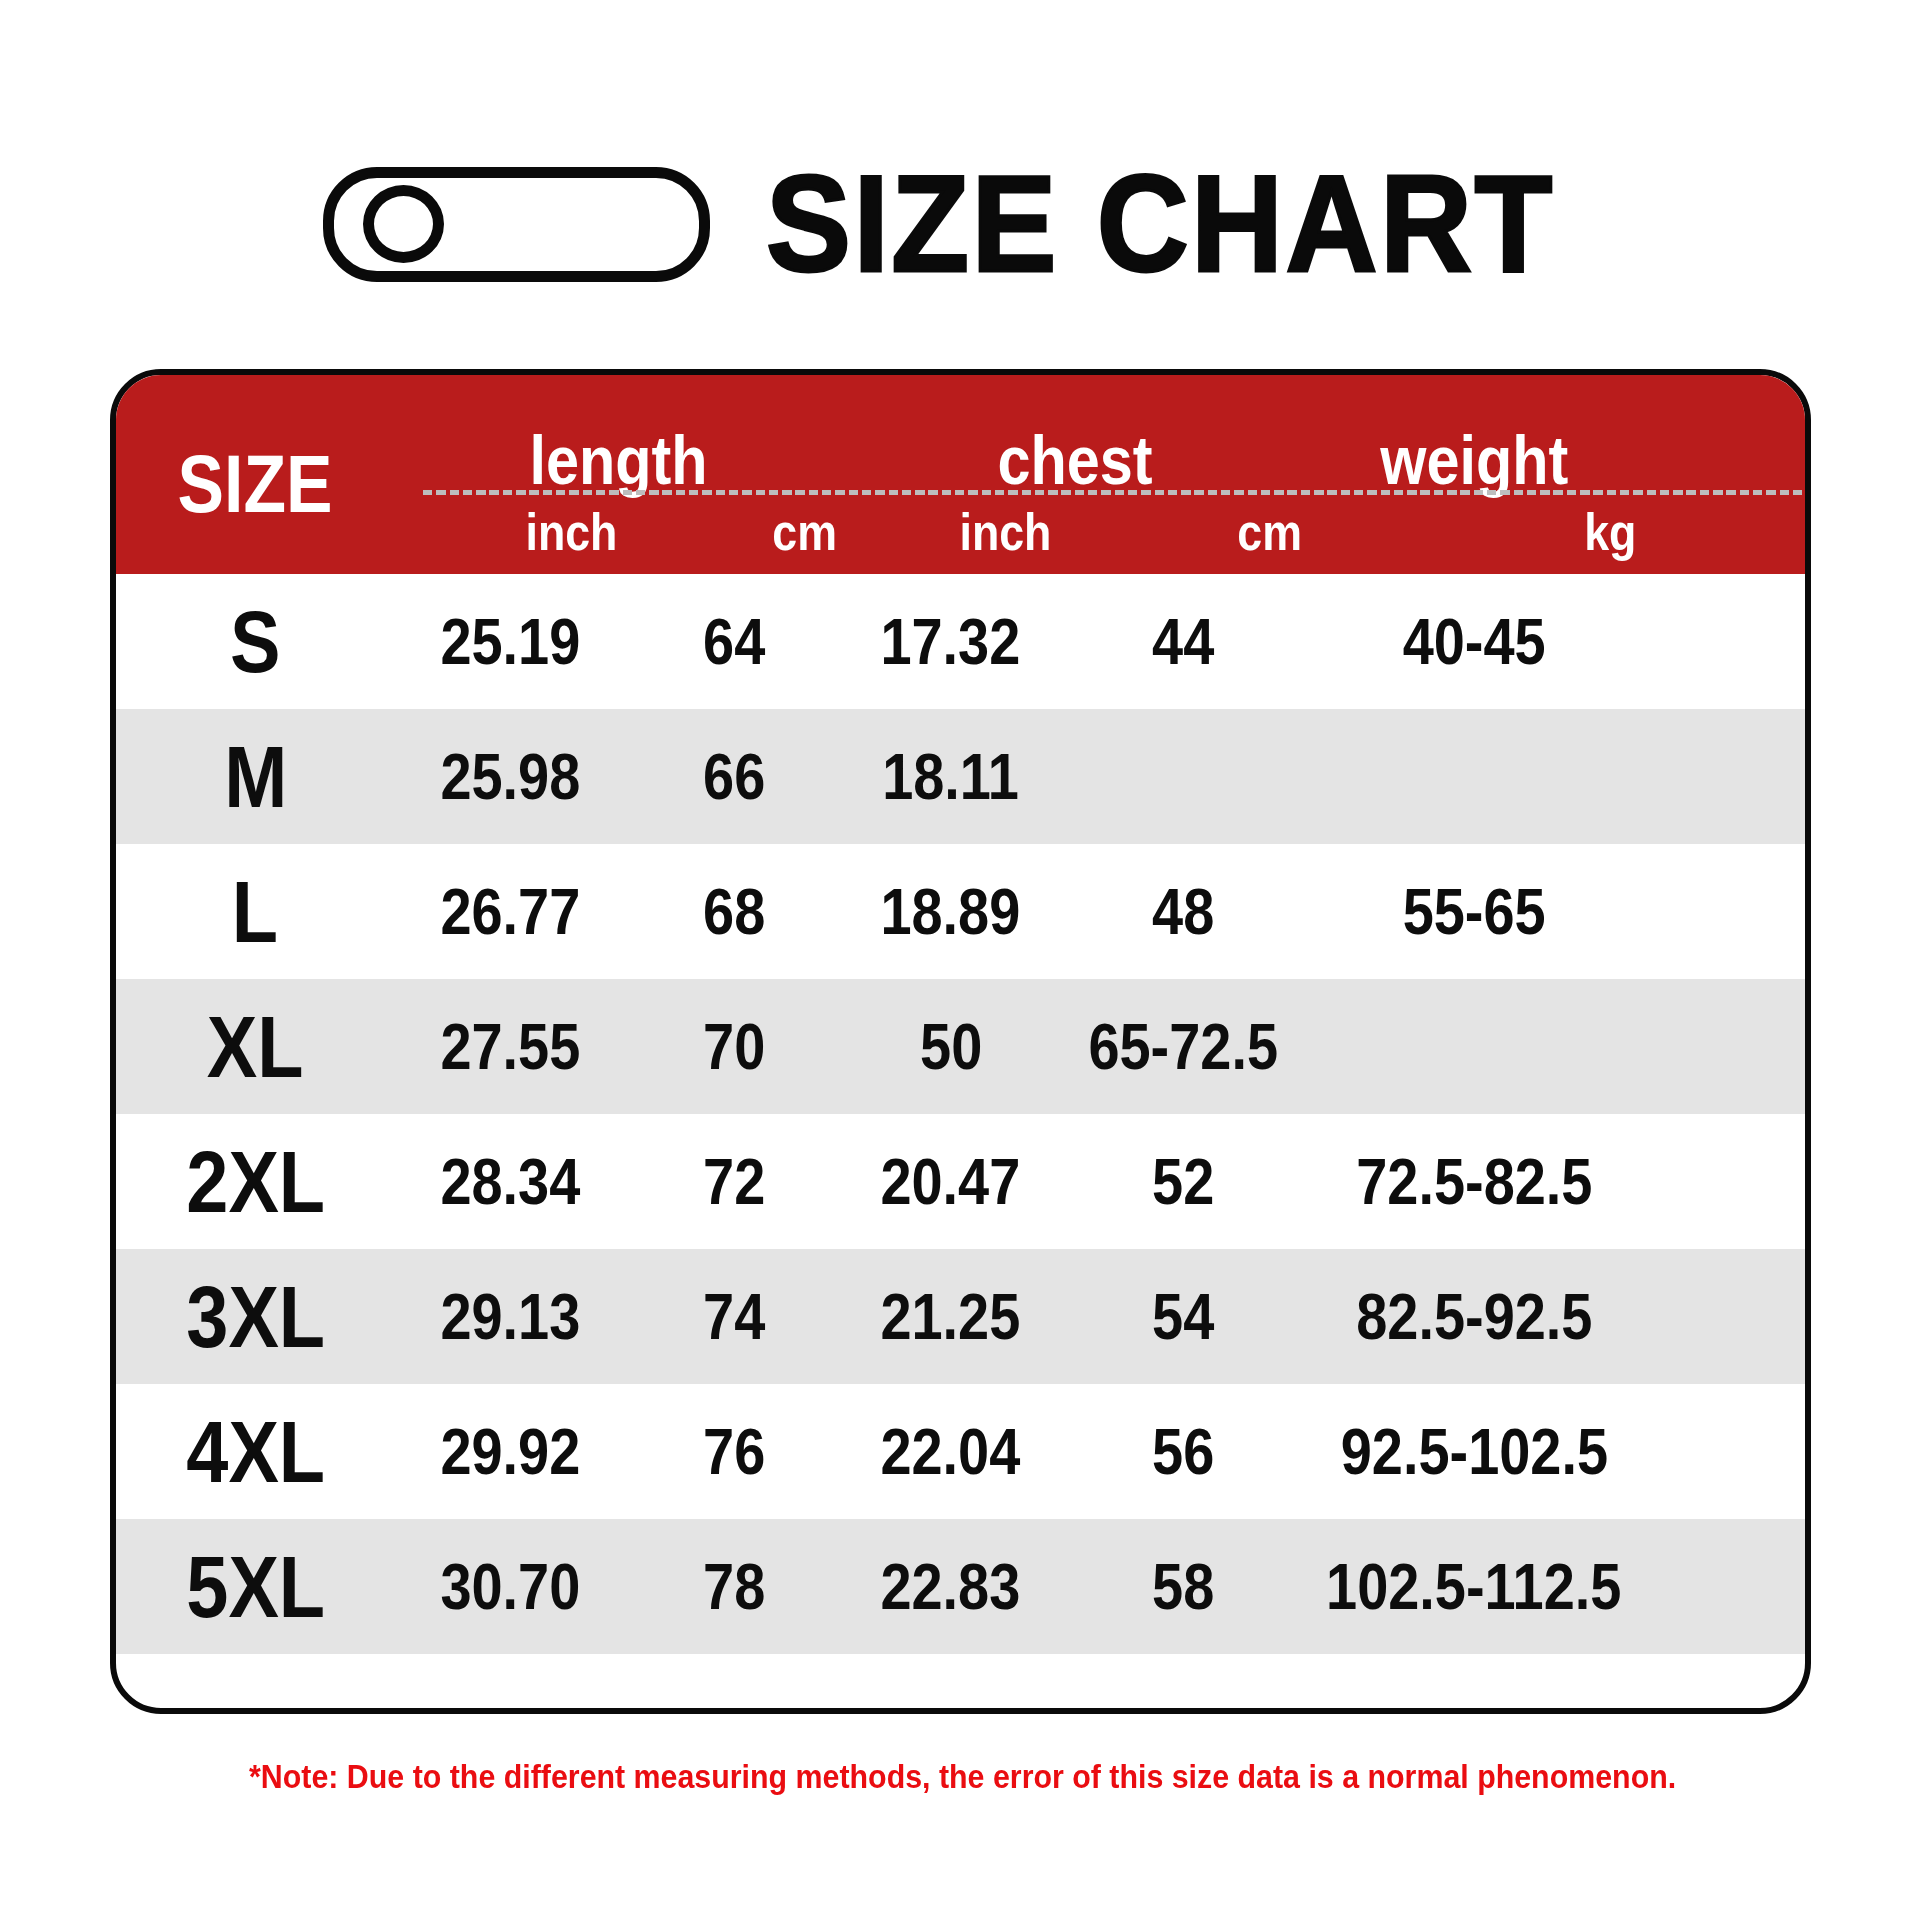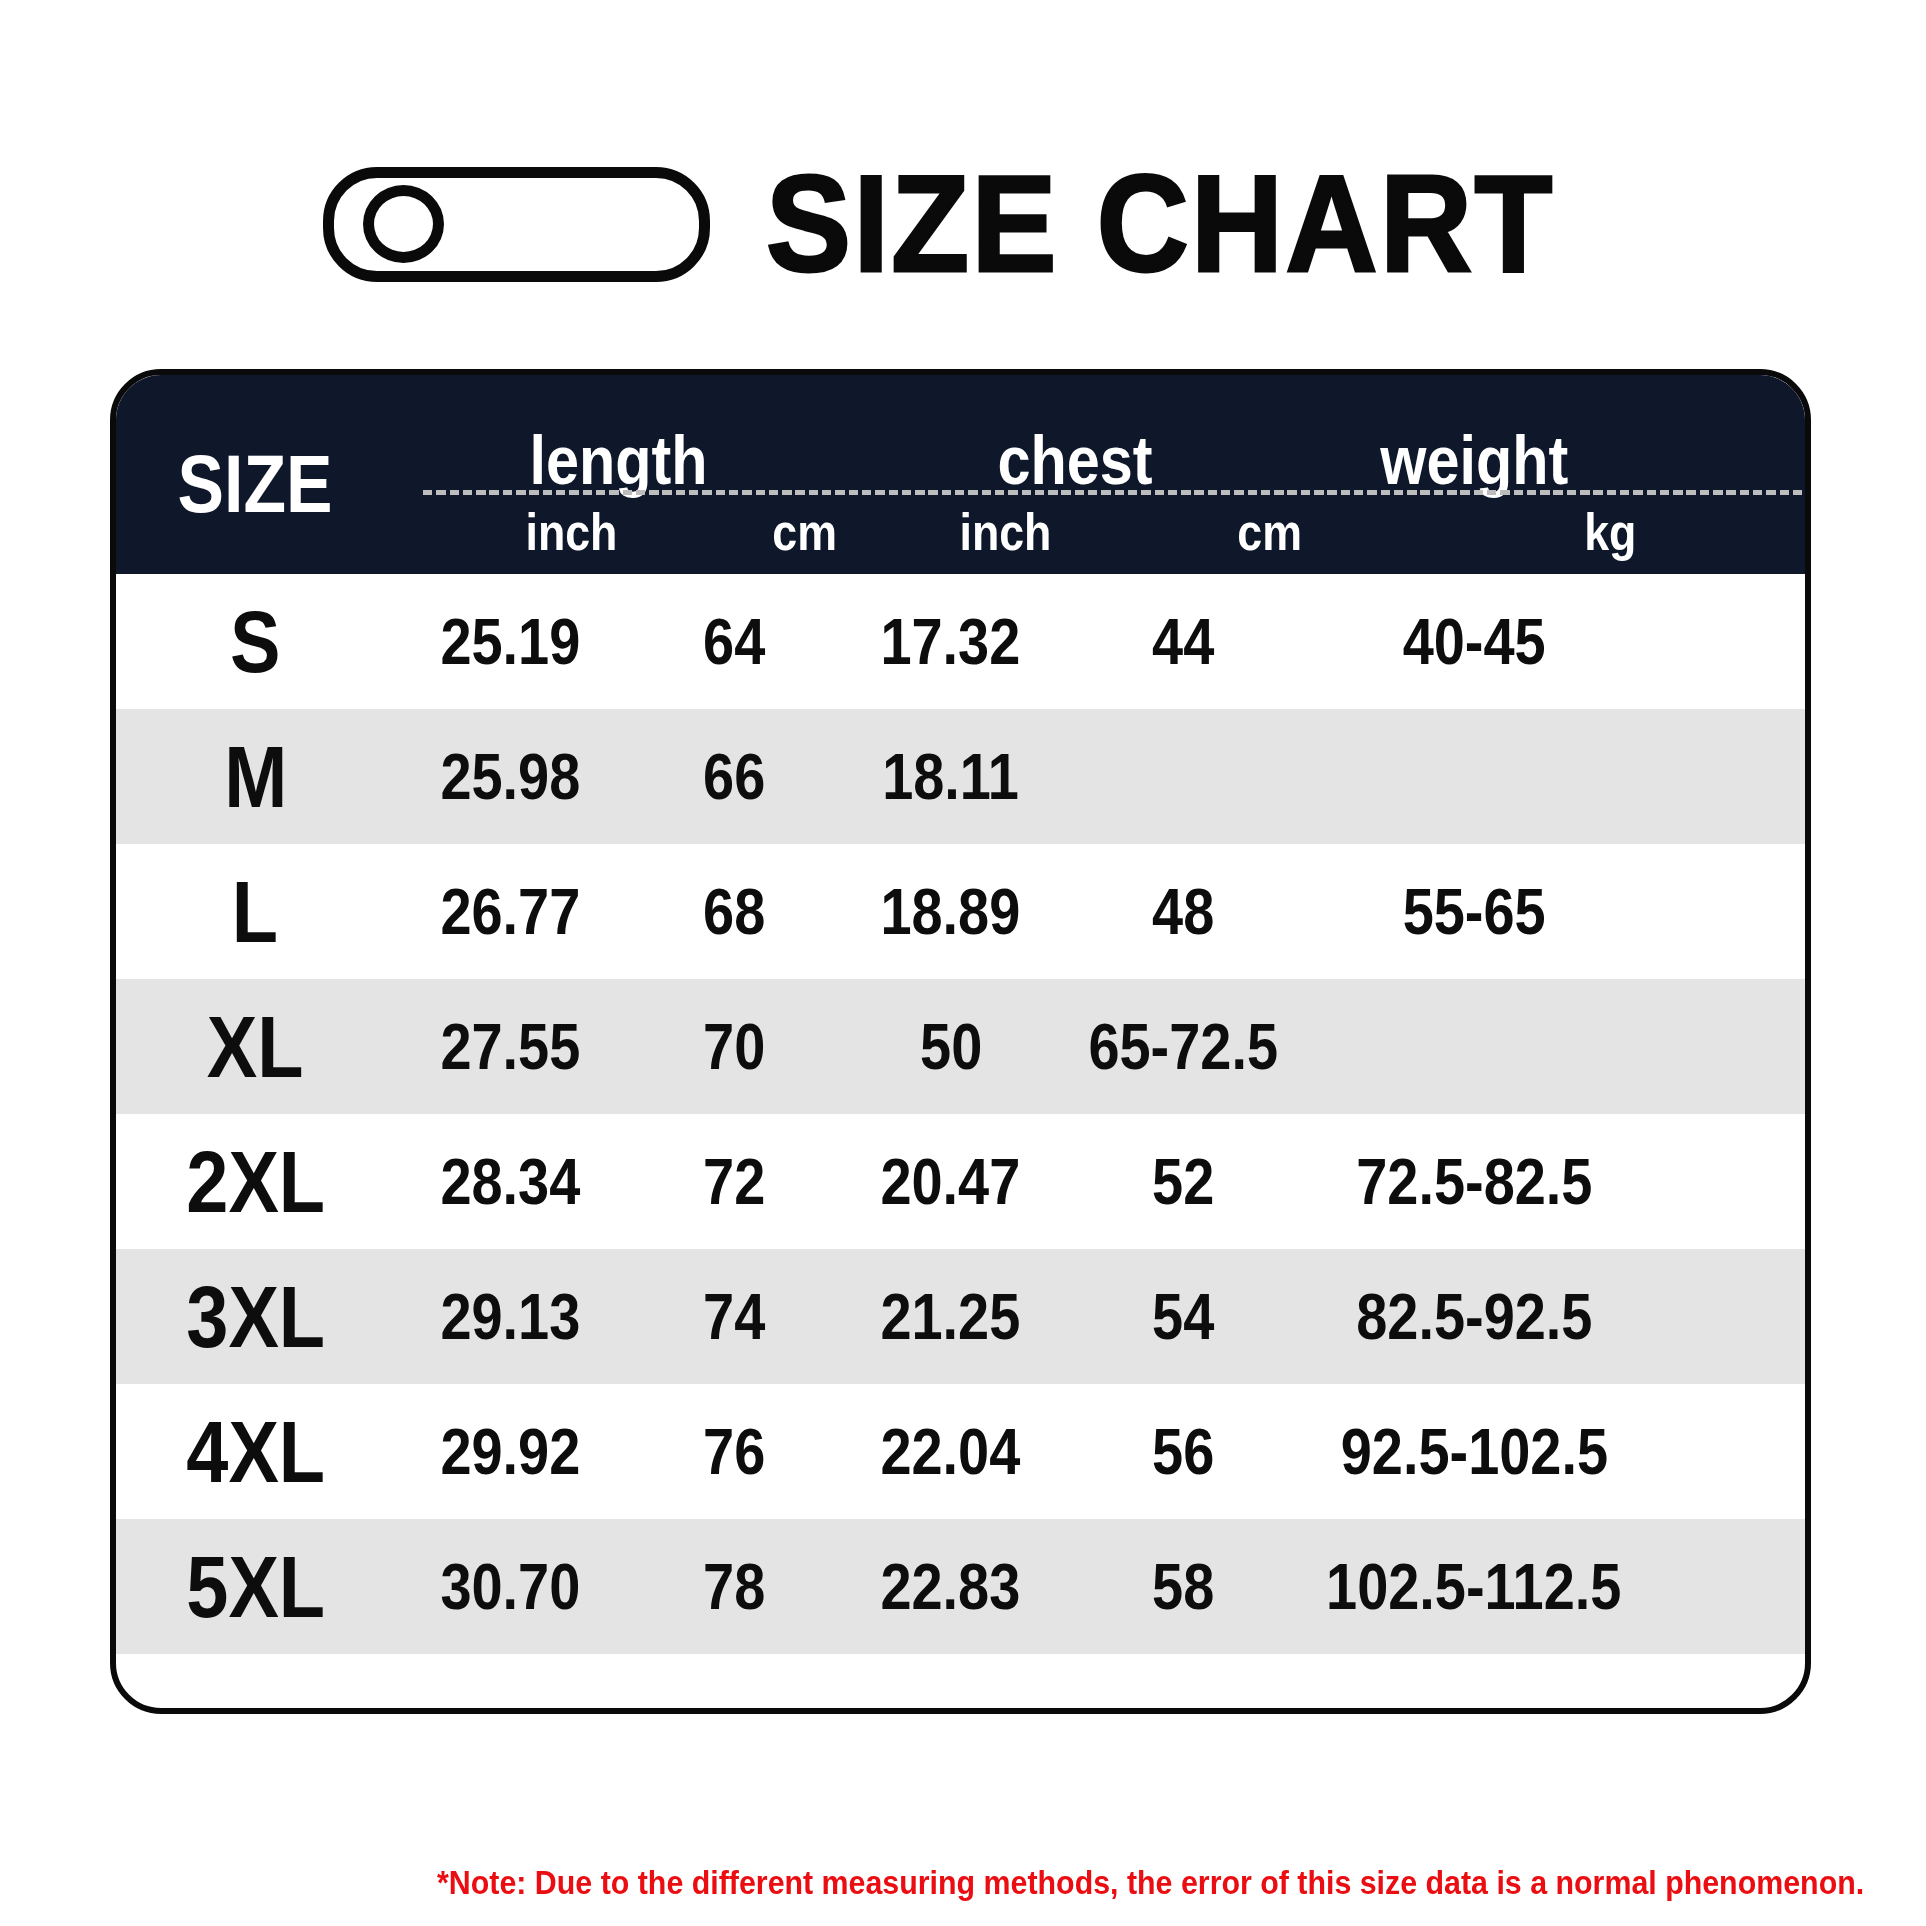--- a/index.html
+++ b/index.html
@@ -53,21 +53,21 @@
     left: 110px; top: 369px;
     width: 1701px; height: 1345px;
     border: 6.8px solid #0a0a0a;
     border-radius: 51px;
     background: #ffffff;
     overflow: hidden;
   }
   .thead {
     position: relative;
     width: 100%; height: 199px;
-    background: #0f172a;
+    background: #b91c1c;
     color: #ffffff;
   }
   .size-col-header {
     position: absolute; left: 0; top: 0;
     width: 16.5%; height: 100%;
     display: flex; align-items: center; justify-content: center;
     padding-top: 19px;
     font-size: 81px; font-weight: 700;
   }
   .group-label {
@@ -105,22 +105,22 @@
   .cell {
     display: flex; align-items: center; justify-content: center;
     font-size: 65px; font-weight: 700;
     color: #0d0d0d;
   }
   .cell.size-cell { font-size: 88px; font-weight: 700; }
 
   
   .footnote {
     position: absolute;
-    left: 0; top: 1864px; width: 100%;
-    text-align: right;
+    left: 0; top: 1758px; width: 100%;
+    text-align: center;
     font-size: 33px; font-weight: 700;
     color: #ea0d11;
   }
   .footnote .cond { transform: scaleX(0.92); }
 </style>
 </head>
 <body>
 
 <div class="canvas">
 

